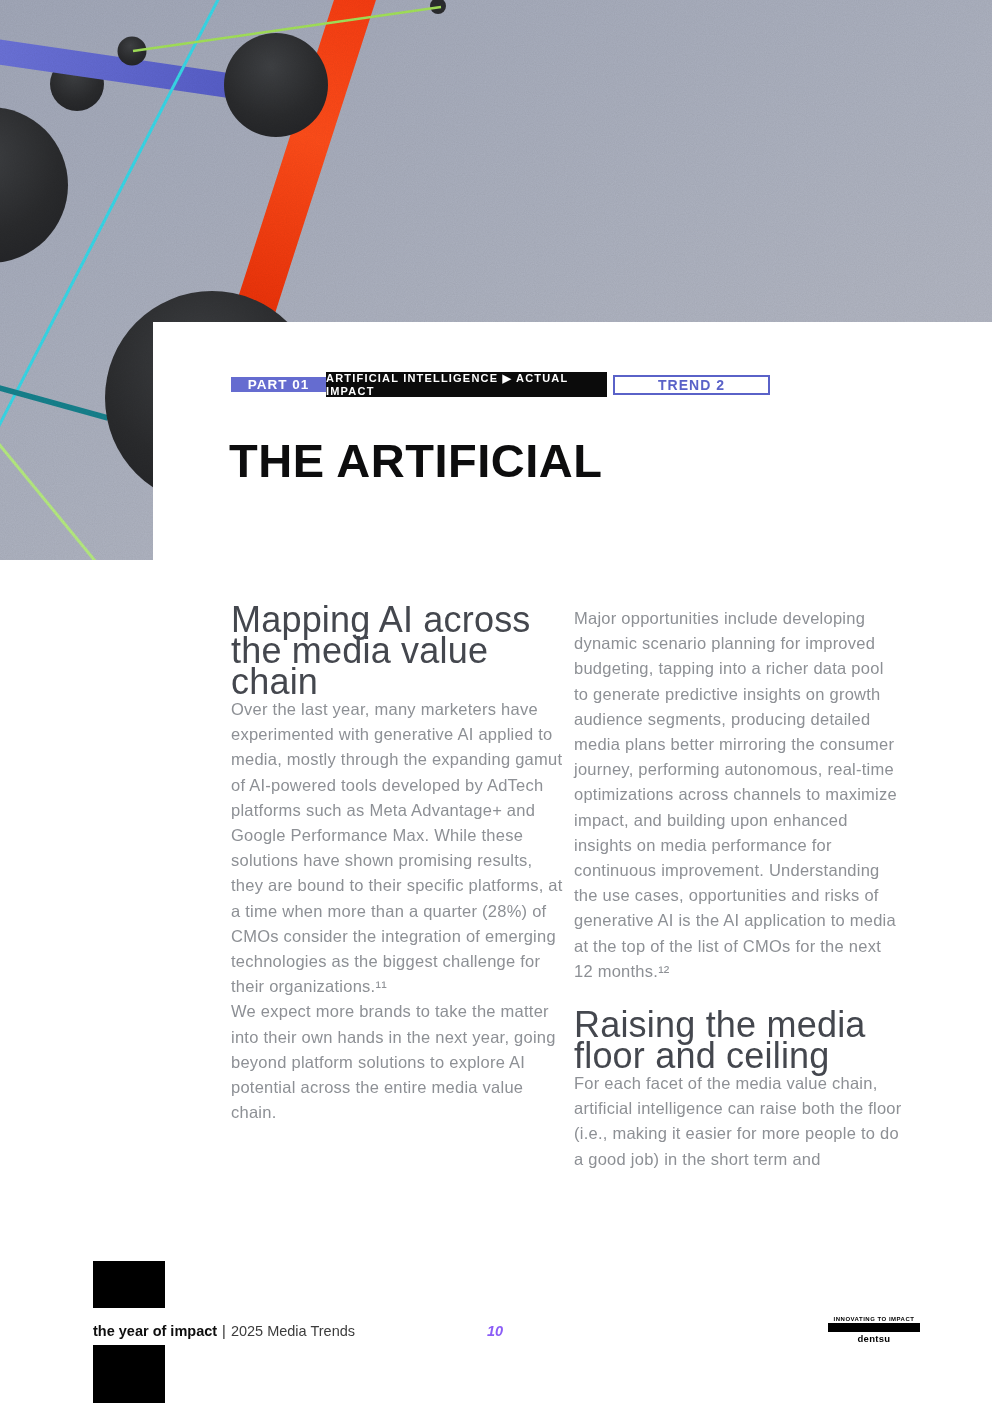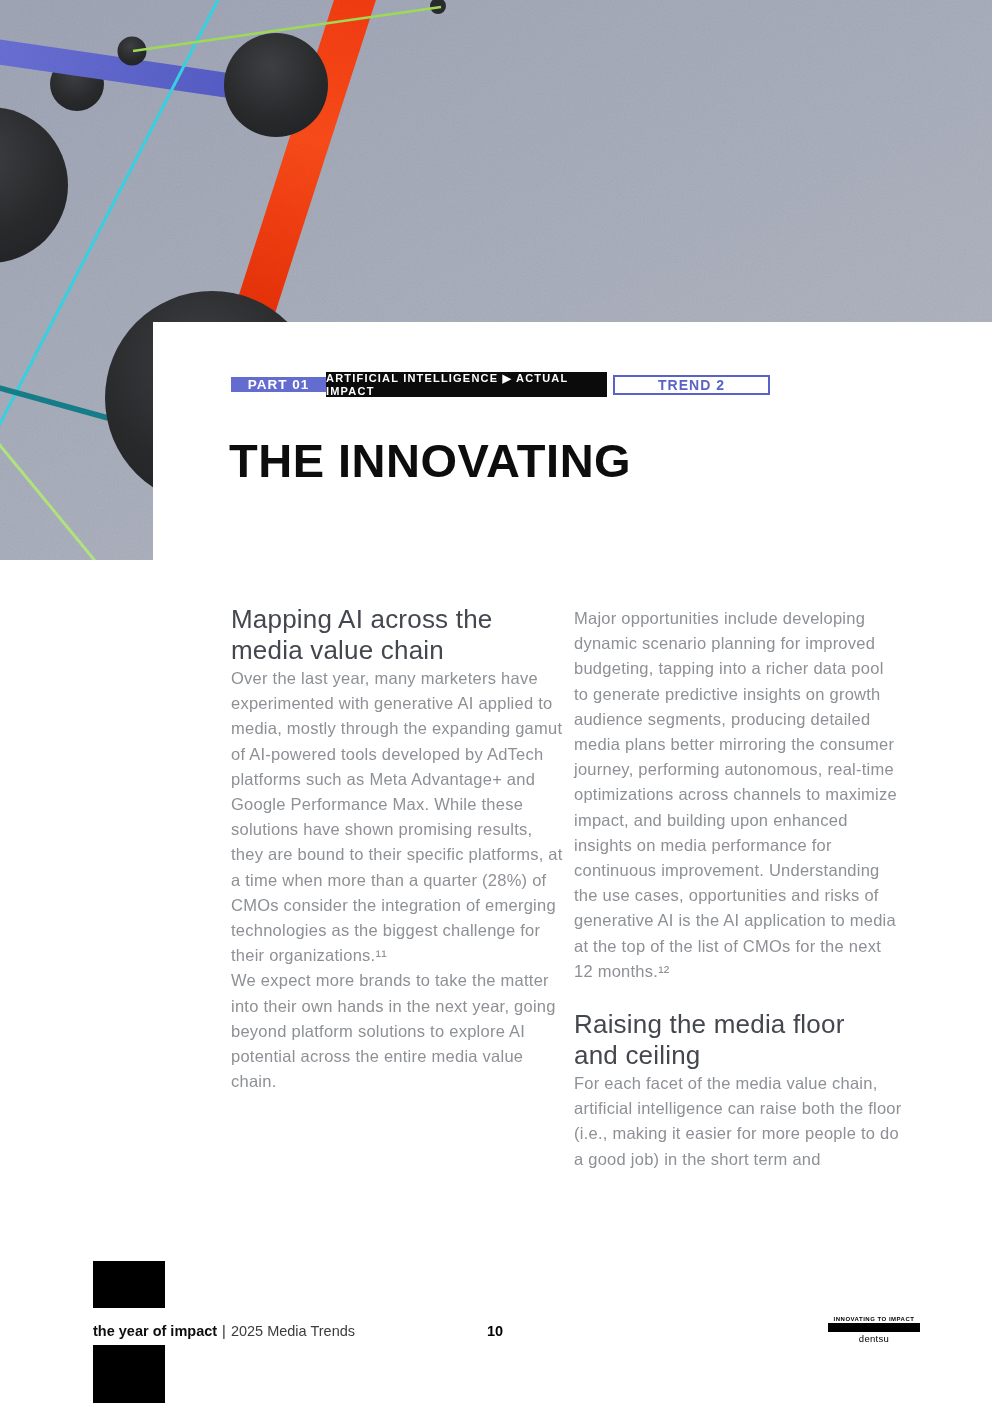--- a/index.html
+++ b/index.html
@@ -82,21 +82,21 @@
     position: absolute;
     left: 231px; top: 604px;
     width: 334px;
   }
   .col-right {
     position: absolute;
     left: 574px; top: 606px;
     width: 328px;
   }
   .section-heading {
-    font-size: 26px;
+    font-size: 36px;
     line-height: 31px;
     font-weight: 400;
     letter-spacing: 0.2px;
     color: #44474e;
     max-width: 310px;
   }
   .body-para {
     font-size: 16.5px;
     line-height: 25.2px;
     letter-spacing: 0.25px;
@@ -127,21 +127,22 @@
     color: #3c3c3c;
     white-space: nowrap;
   }
   .footer-line .report-title { font-weight: 700; color: #0e0e0e; }
   .footer-line .sep { color: #2a2a2a; padding: 0 5px; }
   .page-number {
     position: absolute;
     left: 487px; top: 1323px;
     font-size: 14.5px;
     font-weight: 700;
-    color: #000000;
+    color: #8b5cf6;
+    font-style: italic;
   }
   .dentsu-logo {
     position: absolute;
     left: 828px; top: 1316px;
     width: 92px;
     text-align: center;
     color: #000;
   }
   .logo-tagline {
     font-size: 6px;
@@ -149,21 +150,21 @@
     letter-spacing: 0.5px;
     white-space: nowrap;
   }
   .logo-bar {
     height: 9px;
     background: #000000;
     margin: 1px 0 1px 0;
   }
   .logo-brand {
     font-size: 9.5px;
-    font-weight: 400;
+    font-weight: 700;
     letter-spacing: 0.3px;
   }
 </style>
 </head>
 <body>
 
 <div class="page">
 
   <div class="hero">
     <svg width="992" height="560" viewBox="0 0 992 560" xmlns="http://www.w3.org/2000/svg">
@@ -221,21 +222,21 @@
 
   <div class="content-panel"></div>
 
   <div class="badges">
     <div class="badge badge-part">PART 01</div>
     <div class="badge badge-topic">ARTIFICIAL INTELLIGENCE ▶ ACTUAL IMPACT</div>
     <div class="badge badge-trend">TREND 2</div>
   </div>
 
   <h1 class="page-title" style="margin:0;">
-    <span style="display:block">THE INNOVATING</span>
+    <span style="display:block">THE ARTIFICIAL</span>
   </h1>
 
   <div class="col-left">
     <div class="section-heading">Mapping AI across the media value chain</div>
     <p class="body-para p1" style="margin:0;">Over the last year, many marketers have experimented with generative AI applied to media, mostly through the expanding gamut of AI-powered tools developed by AdTech platforms such as Meta Advantage+ and Google Performance Max. While these solutions have shown promising results, they are bound to their specific platforms, at a time when more than a quarter (28%) of CMOs consider the integration of emerging technologies as the biggest challenge for their organizations.¹¹</p>
     <p class="body-para p2" style="margin:0;">We expect more brands to take the matter into their own hands in the next year, going beyond platform solutions to explore AI potential across the entire media value chain.</p>
   </div>
 
   <div class="col-right">
     <p class="body-para p1" style="margin:0;">Major opportunities include developing dynamic scenario planning for improved budgeting, tapping into a richer data pool to generate predictive insights on growth audience segments, producing detailed media plans better mirroring the consumer journey, performing autonomous, real-time optimizations across channels to maximize impact, and building upon enhanced insights on media performance for continuous improvement. Understanding the use cases, opportunities and risks of generative AI is the AI application to media at the top of the list of CMOs for the next 12 months.¹²</p>

